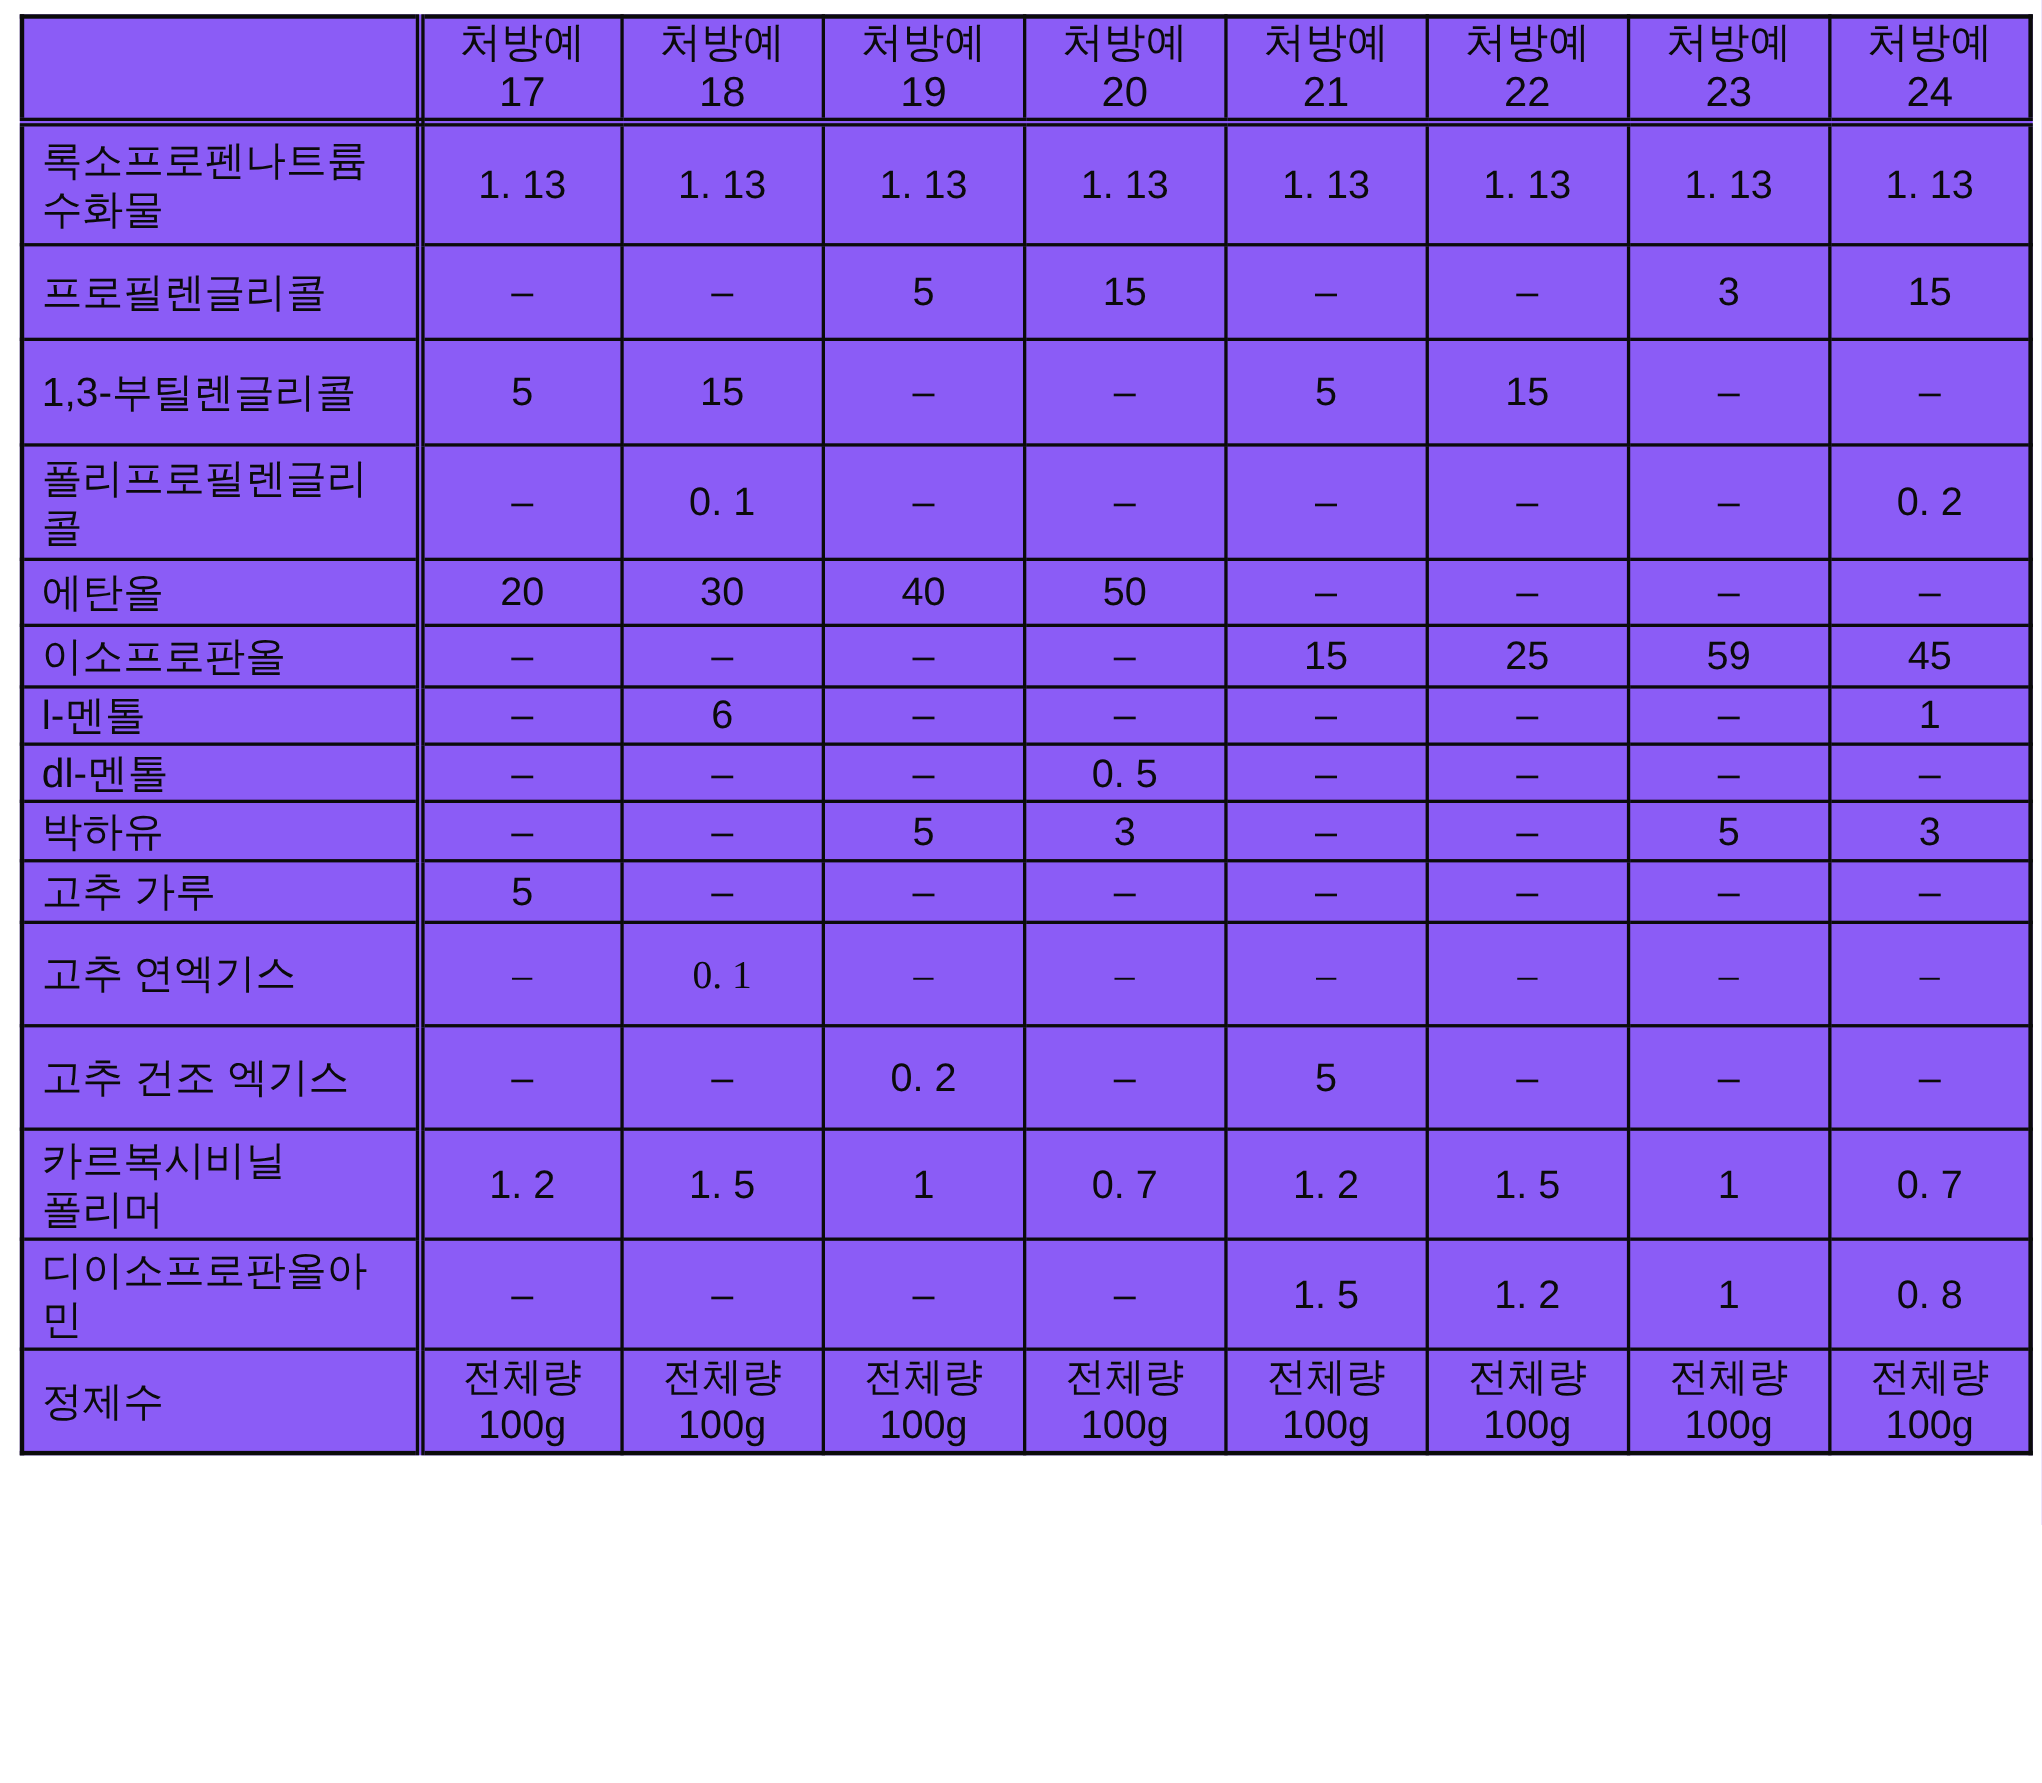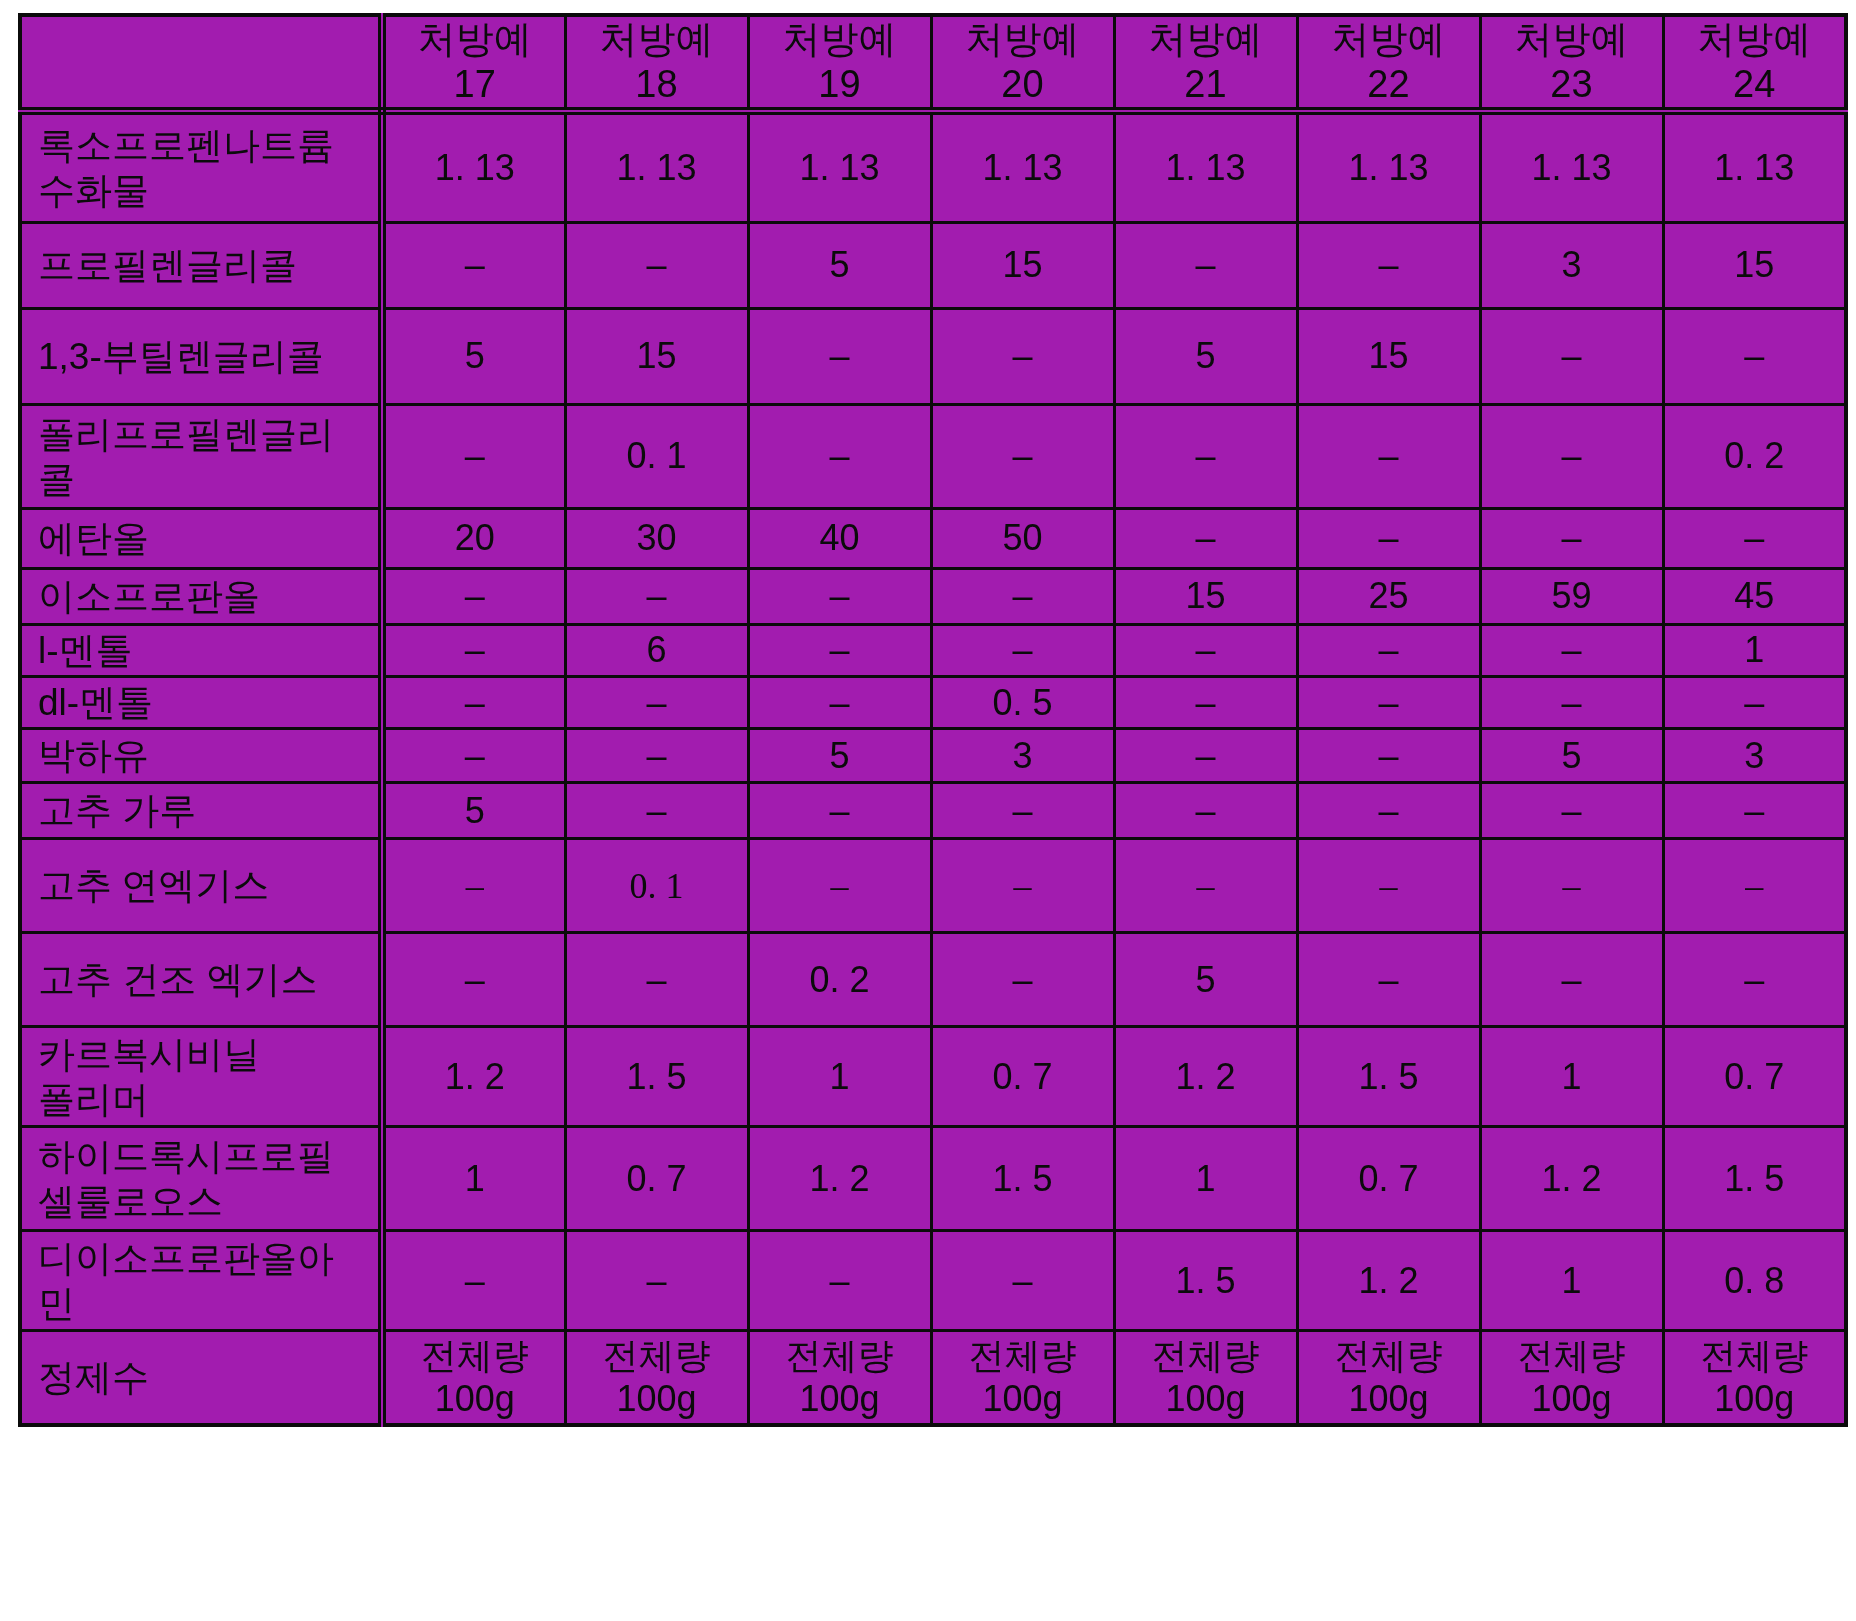--- a/index.html
+++ b/index.html
@@ -13,21 +13,21 @@
     color: #0b0b0b;
   }
   .sheet {
     position: absolute;
     top: 13px;
     left: 18px;
   }
   table.formulation {
     border-collapse: collapse;
     table-layout: fixed;
-    background: #a21caf;
+    background: #8b5cf6;
     border: 4px solid #0b0b0b;
   }
   table.formulation th,
   table.formulation td {
     border: 3px solid #0b0b0b;
     white-space: pre-line;
     overflow: hidden;
     box-sizing: border-box;
     font-weight: normal;
   }
@@ -237,32 +237,20 @@
 폴리머</td>
           <td class="data-cell">1. 2</td>
           <td class="data-cell">1. 5</td>
           <td class="data-cell">1</td>
           <td class="data-cell">0. 7</td>
           <td class="data-cell">1. 2</td>
           <td class="data-cell">1. 5</td>
           <td class="data-cell">1</td>
           <td class="data-cell">0. 7</td>
         </tr>
-        <tr style="height: 104px;">
-          <td class="label-cell">하이드록시프로필
-셀룰로오스</td>
-          <td class="data-cell">1</td>
-          <td class="data-cell">0. 7</td>
-          <td class="data-cell">1. 2</td>
-          <td class="data-cell">1. 5</td>
-          <td class="data-cell">1</td>
-          <td class="data-cell">0. 7</td>
-          <td class="data-cell">1. 2</td>
-          <td class="data-cell">1. 5</td>
-        </tr>
         <tr style="height: 100px;">
           <td class="label-cell">디이소프로판올아
 민</td>
           <td class="data-cell">–</td>
           <td class="data-cell">–</td>
           <td class="data-cell">–</td>
           <td class="data-cell">–</td>
           <td class="data-cell">1. 5</td>
           <td class="data-cell">1. 2</td>
           <td class="data-cell">1</td>

